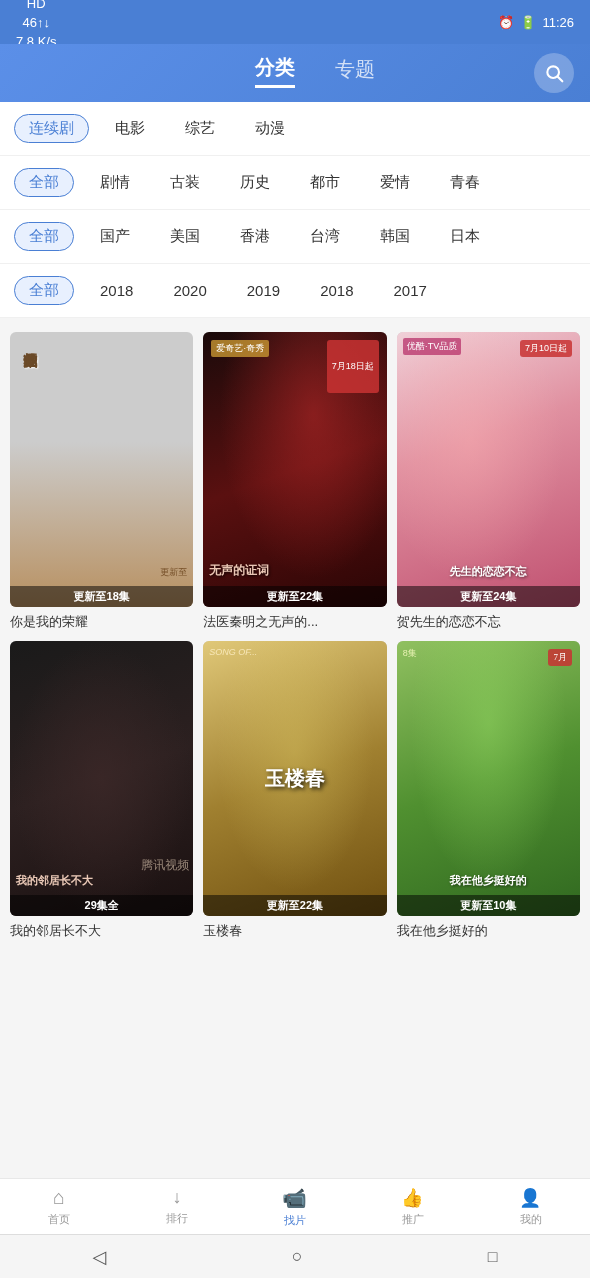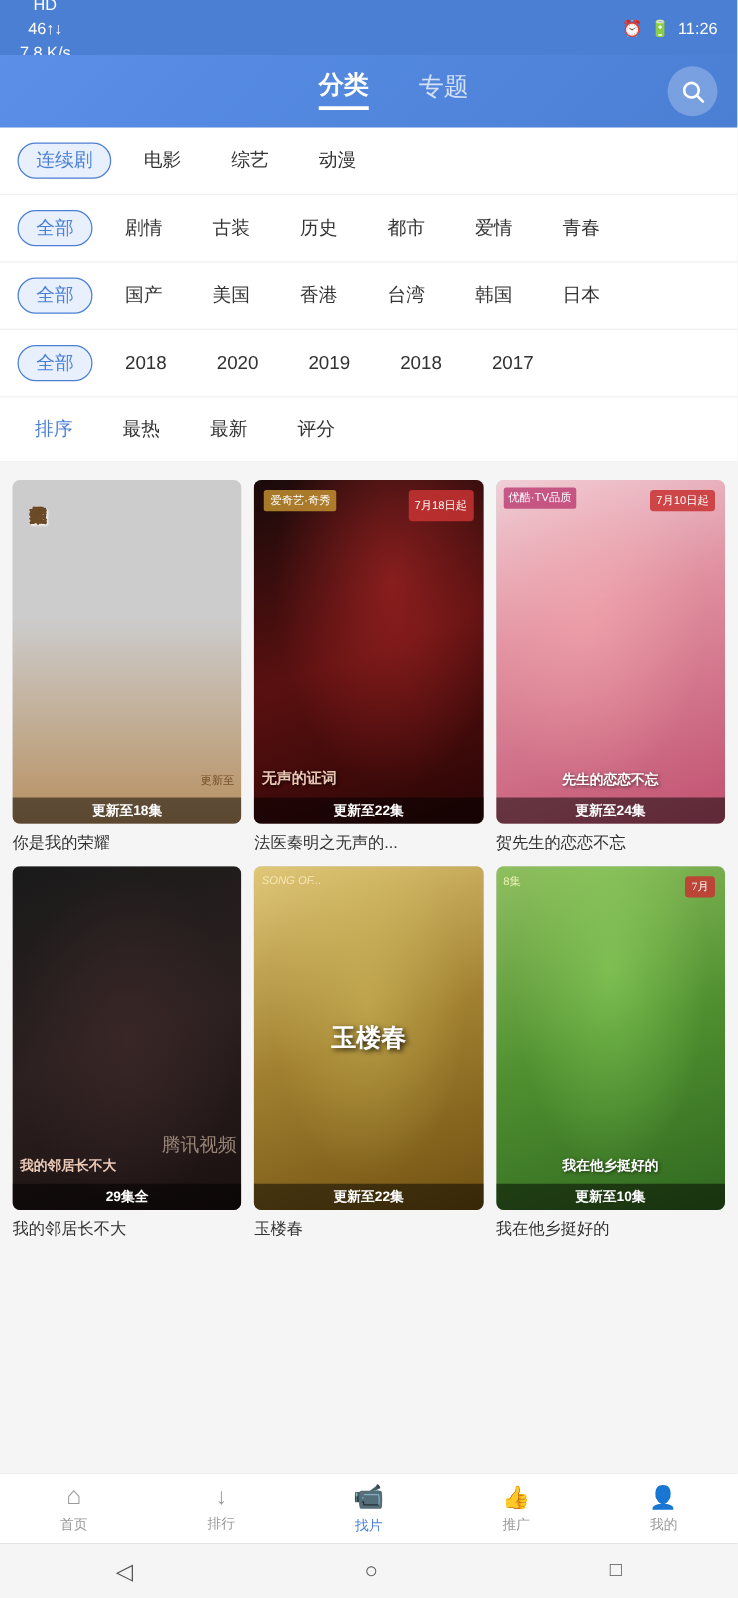--- a/index.html
+++ b/index.html
@@ -189,26 +189,20 @@
 
   <div class="filter-row">
     <span class="filter-tag active">全部</span>
     <span class="filter-tag">2018</span>
     <span class="filter-tag">2020</span>
     <span class="filter-tag">2019</span>
     <span class="filter-tag">2018</span>
     <span class="filter-tag">2017</span>
   </div>
 
-  <div class="filter-row">
-    <span class="filter-tag sort-active">排序</span>
-    <span class="filter-tag">最热</span>
-    <span class="filter-tag">最新</span>
-    <span class="filter-tag">评分</span>
-  </div>
 </div>
 
 <div class="content">
   <div class="grid">
 
     <div class="grid-item">
       <div class="poster-wrap">
         <div style="width:100%;height:100%;background:linear-gradient(160deg,#e8dcc8 0%,#c9b0880 40%,#b89870 100%);position:relative;overflow:hidden;">
 
           <div style="position:absolute;bottom:0;left:0;right:0;height:60%;background:linear-gradient(to top,#b89060,transparent);"></div>
@@ -217,21 +211,21 @@
         </div>
         <div class="poster-badge">更新至18集</div>
       </div>
       <div class="grid-title">你是我的荣耀</div>
     </div>
 
     <div class="grid-item">
       <div class="poster-wrap">
         <div style="width:100%;height:100%;background:linear-gradient(160deg,#1a0a0a 0%,#5a1010 50%,#2a0505 100%);position:relative;overflow:hidden;">
           <div style="position:absolute;top:0;left:0;right:0;bottom:0;background:radial-gradient(ellipse at 60% 30%, rgba(180,40,40,0.6) 0%, transparent 60%);"></div>
-          <div style="position:absolute;top:8px;right:8px;background:rgba(200,50,50,0.85);color:#fff;font-size:9px;padding:6px 5px;border-radius:3px;">7月18日起</div>
+          <div style="position:absolute;top:8px;right:8px;background:rgba(200,50,50,0.85);color:#fff;font-size:9px;padding:20px 5px;border-radius:3px;">7月18日起</div>
           <div style="position:absolute;bottom:28px;left:6px;color:rgba(255,220,200,0.9);font-size:12px;font-weight:600;text-shadow:1px 1px 3px rgba(0,0,0,0.8);">无声的证词</div>
           <div style="position:absolute;top:8px;left:8px;background:rgba(200,150,50,0.8);color:#fff;font-size:9px;padding:2px 5px;border-radius:2px;">爱奇艺·奇秀</div>
         </div>
         <div class="poster-badge">更新至22集</div>
       </div>
       <div class="grid-title">法医秦明之无声的...</div>
     </div>
 
     <div class="grid-item">
       <div class="poster-wrap">
@@ -244,21 +238,21 @@
         <div class="poster-badge">更新至24集</div>
       </div>
       <div class="grid-title">贺先生的恋恋不忘</div>
     </div>
 
     <div class="grid-item">
       <div class="poster-wrap">
         <div style="width:100%;height:100%;background:linear-gradient(160deg,#1a1a1a 0%,#2c2020 50%,#1a1010 100%);position:relative;overflow:hidden;">
           <div style="position:absolute;top:0;left:0;right:0;bottom:0;background:radial-gradient(ellipse at 50% 50%, rgba(60,40,40,0.8) 0%, transparent 70%);"></div>
           <div style="position:absolute;bottom:28px;left:6px;color:rgba(255,220,200,0.9);font-size:11px;font-weight:600;">我的邻居长不大</div>
-          <div style="position:absolute;bottom:42px;right:4px;color:rgba(200,180,160,0.7);font-size:15px;margin-top:24px;">腾讯视频</div>
+          <div style="position:absolute;bottom:42px;right:4px;color:rgba(200,180,160,0.7);font-size:12px;margin-top:24px;">腾讯视频</div>
         </div>
         <div class="poster-badge">29集全</div>
       </div>
       <div class="grid-title">我的邻居长不大</div>
     </div>
 
     <div class="grid-item">
       <div class="poster-wrap">
         <div style="width:100%;height:100%;background:linear-gradient(160deg,#e0c878 0%,#a08030 50%,#705010 100%);position:relative;overflow:hidden;">
           <div style="position:absolute;top:0;left:0;right:0;bottom:0;background:radial-gradient(ellipse at 50% 40%, rgba(220,200,100,0.4) 0%, transparent 60%);"></div>

